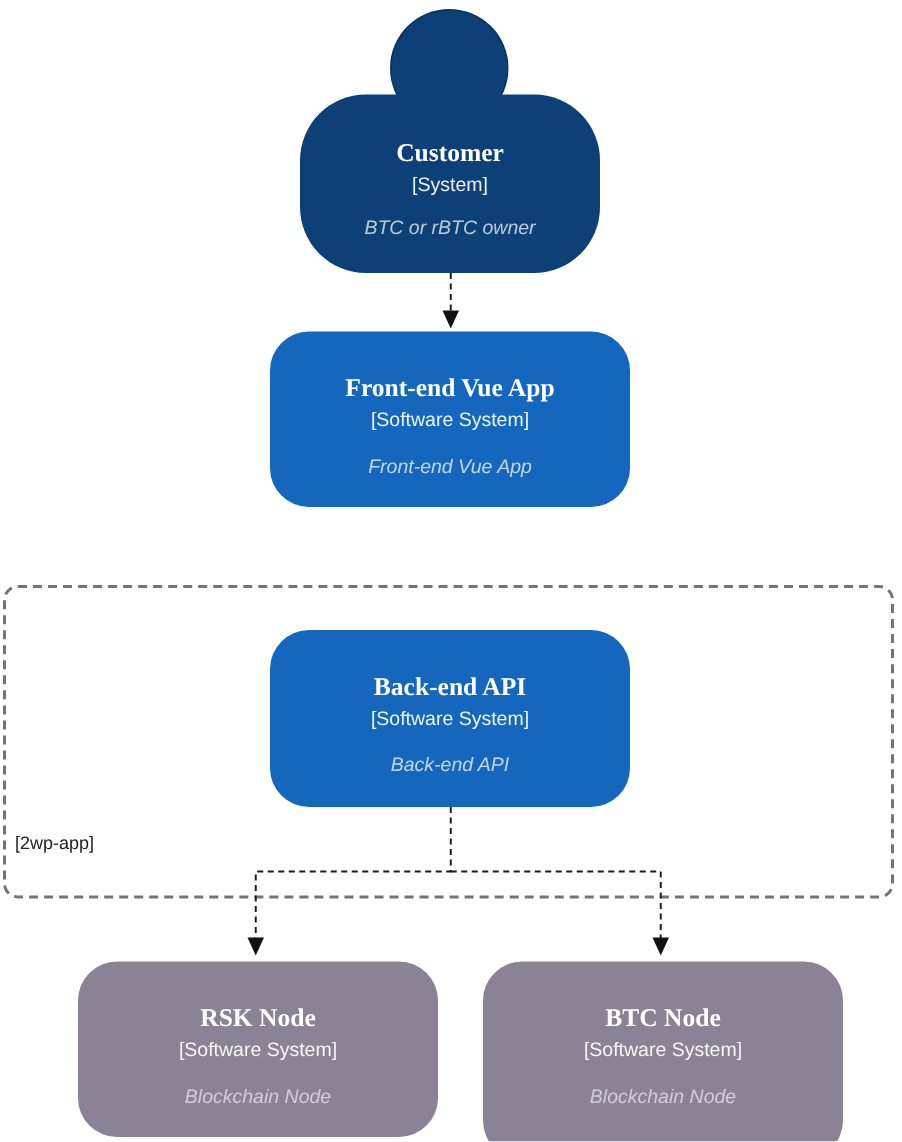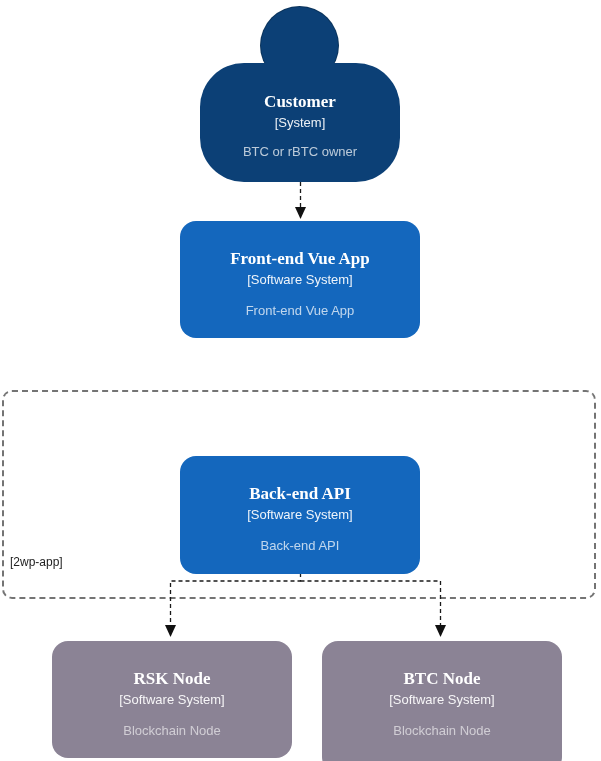--- a/index.html
+++ b/index.html
@@ -65,20 +65,21 @@
   .node-meta {
     font-size: 13px;
     color: rgba(255,255,255,0.93);
     line-height: 17px;
     margin-top: 2px;
   }
   .node-desc {
     font-size: 13px;
     line-height: 16px;
     margin-top: 15px;
+    font-style: italic;
   }
 
   
   .person {
     position: absolute;
     left: 200px; top: 6px;
     width: 200px; height: 176px;
     z-index: 2;
   }
   .person-head {
@@ -102,36 +103,36 @@
     flex-direction: column;
     align-items: center;
     text-align: center;
   }
   .person .node-desc { color: rgba(255,255,255,0.72); margin-top: 13px; }
 
   
   .sysbox {
     position: absolute;
     width: 240px;
-    border-radius: 16px;
+    border-radius: 26px;
     box-sizing: border-box;
     padding-top: 27px;
     display: flex;
     flex-direction: column;
     align-items: center;
     text-align: left;
     z-index: 2;
   }
   .sysbox.blue { background: #1467bd; }
   .sysbox.gray { background: #8b8395; }
   .blue .node-desc { color: rgba(255,255,255,0.73); }
   .gray .node-desc { color: rgba(255,255,255,0.60); }
 
   .frontend { left: 180px; top: 221px; height: 117px; }
-  .backend  { left: 180px; top: 420px; height: 118px; margin-top: 36px; }
+  .backend  { left: 180px; top: 420px; height: 118px; }
   .rsk      { left: 52px;  top: 641px; height: 117px; }
   .btc      { left: 322px; top: 641px; height: 132px; }
 </style>
 </head>
 <body>
 
 <div class="canvas">
 
   <div class="boundary"></div>
   <div class="boundary-label">

